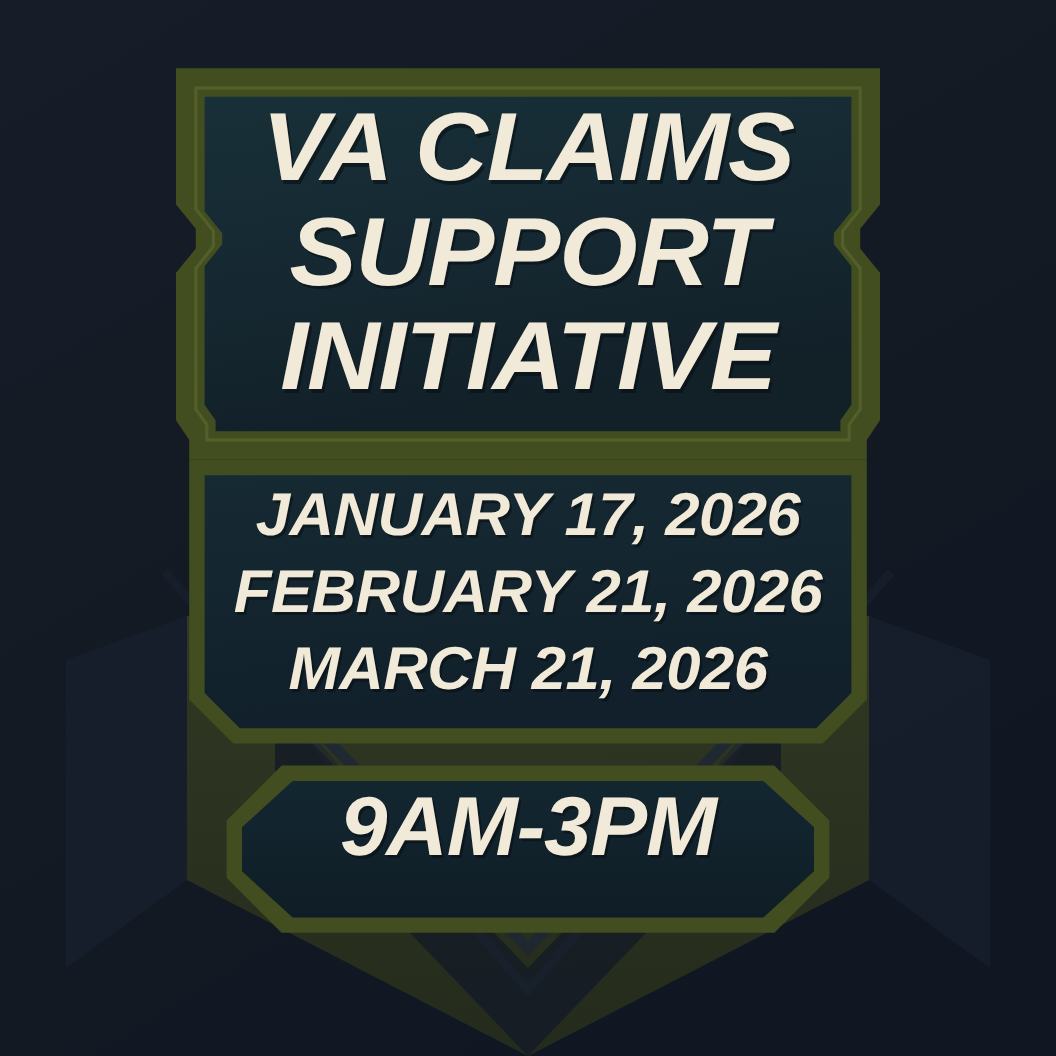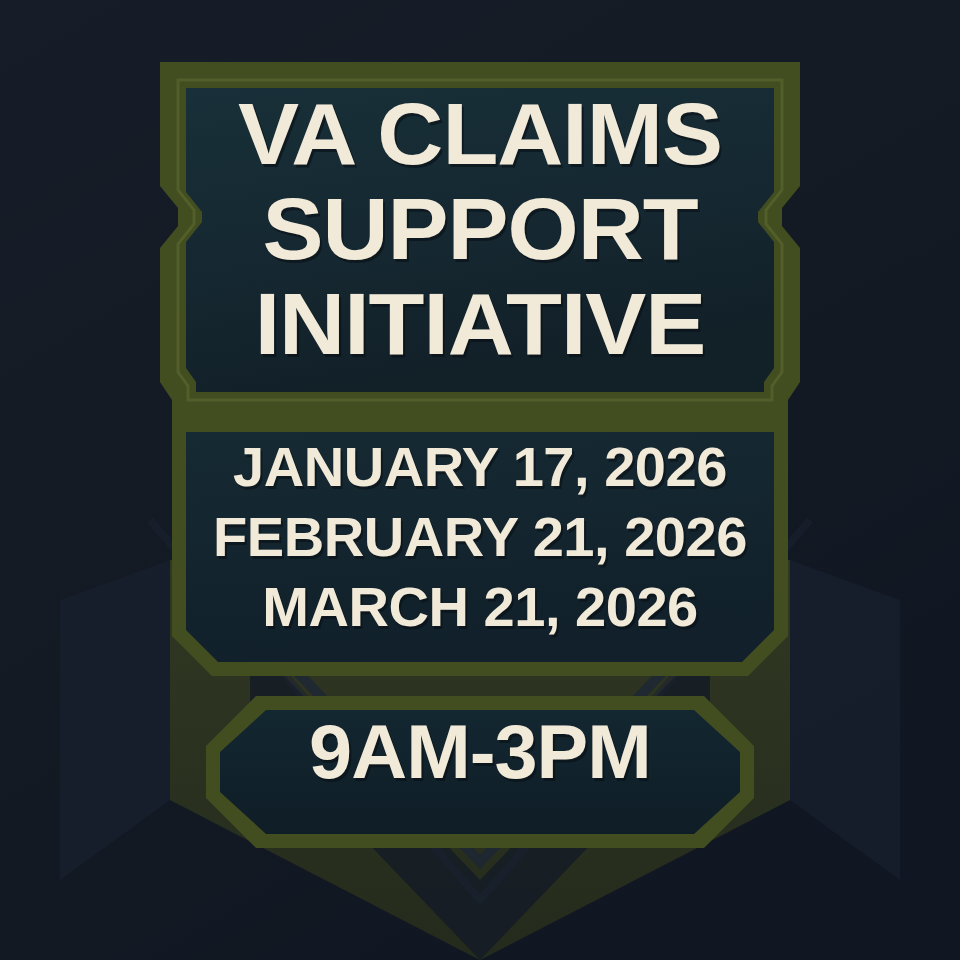--- a/index.html
+++ b/index.html
@@ -32,20 +32,21 @@
     left:0; top:0;
     width:960px; height:960px;
     display:block;
   }
 
   
   .text-layer {
     position:absolute; inset:0;
     width:960px; height:960px;
     pointer-events:none;
+    font-style:italic;
   }
 
   .line {
     position:absolute;
     left:0; width:960px;
     text-align:center;
     color:#f2ead8;
     font-family:"Liberation Sans", sans-serif;
     font-weight:bold;
     letter-spacing:-0.5px;

